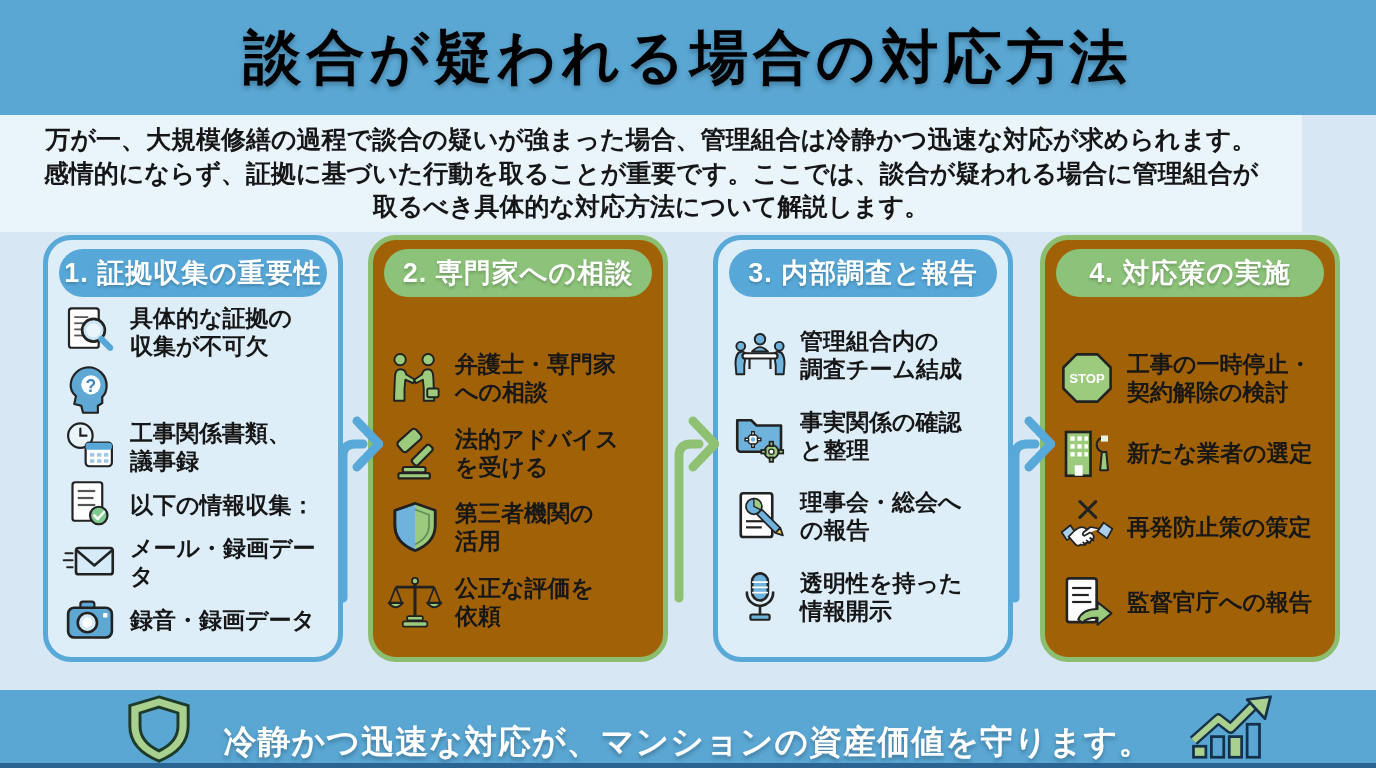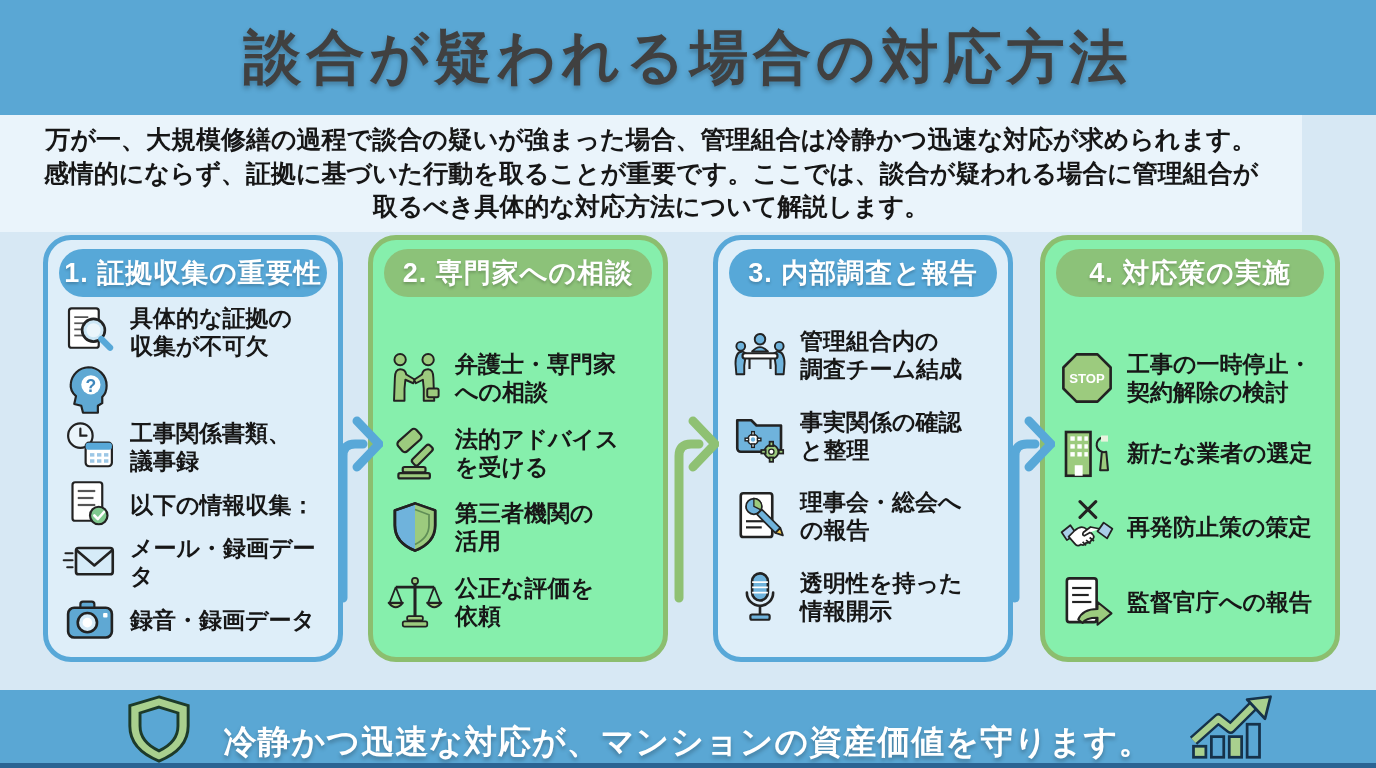--- a/index.html
+++ b/index.html
@@ -4,35 +4,35 @@
 <style>
   html,body{margin:0;padding:0;}
   body{
     width:1376px;height:768px;position:relative;overflow:hidden;
     font-family:"Liberation Sans","DejaVu Sans",sans-serif;
     background:#D7E8F4;
   }
   .band{position:absolute;left:0;width:1376px;background:#5AA7D4;}
   .header{top:0;height:115px;display:flex;align-items:center;justify-content:center;}
   .page-title{
-    color:#404040;font-size:58px;font-weight:800;letter-spacing:5px;
+    color:#000000;font-size:58px;font-weight:800;letter-spacing:5px;
     text-shadow:0 3px 5px rgba(0,0,0,.28);white-space:nowrap;
   }
   .intro{
     position:absolute;top:115px;left:0;width:1302px;height:117px;background:#EAF4FB;
     display:flex;flex-direction:column;align-items:center;justify-content:center;
   }
   .intro-line{font-size:25px;font-weight:700;color:#161616;line-height:1.34;white-space:nowrap;}
   .main{position:absolute;top:232px;left:0;width:1376px;height:458px;}
   .card{
     position:absolute;top:3px;width:300px;height:427px;border-radius:28px;
     border:5px solid;box-sizing:border-box;display:flex;flex-direction:column;
   }
   .card.blue{background:#DEEEF9;border-color:#58A8D8;margin-left:8px;}
-  .card.green{background:#86efac;border-color:#8CBE6F;gap:28px;}
+  .card.green{background:#a16207;border-color:#8CBE6F;gap:28px;}
   .card1{left:35px;} .card2{left:368px;} .card3{left:705px;} .card4{left:1040px;}
   .pill{
     margin:9px 11px 2px;height:48px;border-radius:26px;flex:0 0 auto;
     display:flex;align-items:center;justify-content:center;
     color:#fff;font-size:27px;font-weight:800;letter-spacing:1px;
     text-shadow:0 2px 3px rgba(0,0,0,.22);white-space:nowrap;
   }
   .pill.blue{background:#57A8D8;}
   .pill.green{background:#8CC279;}
   .items{

